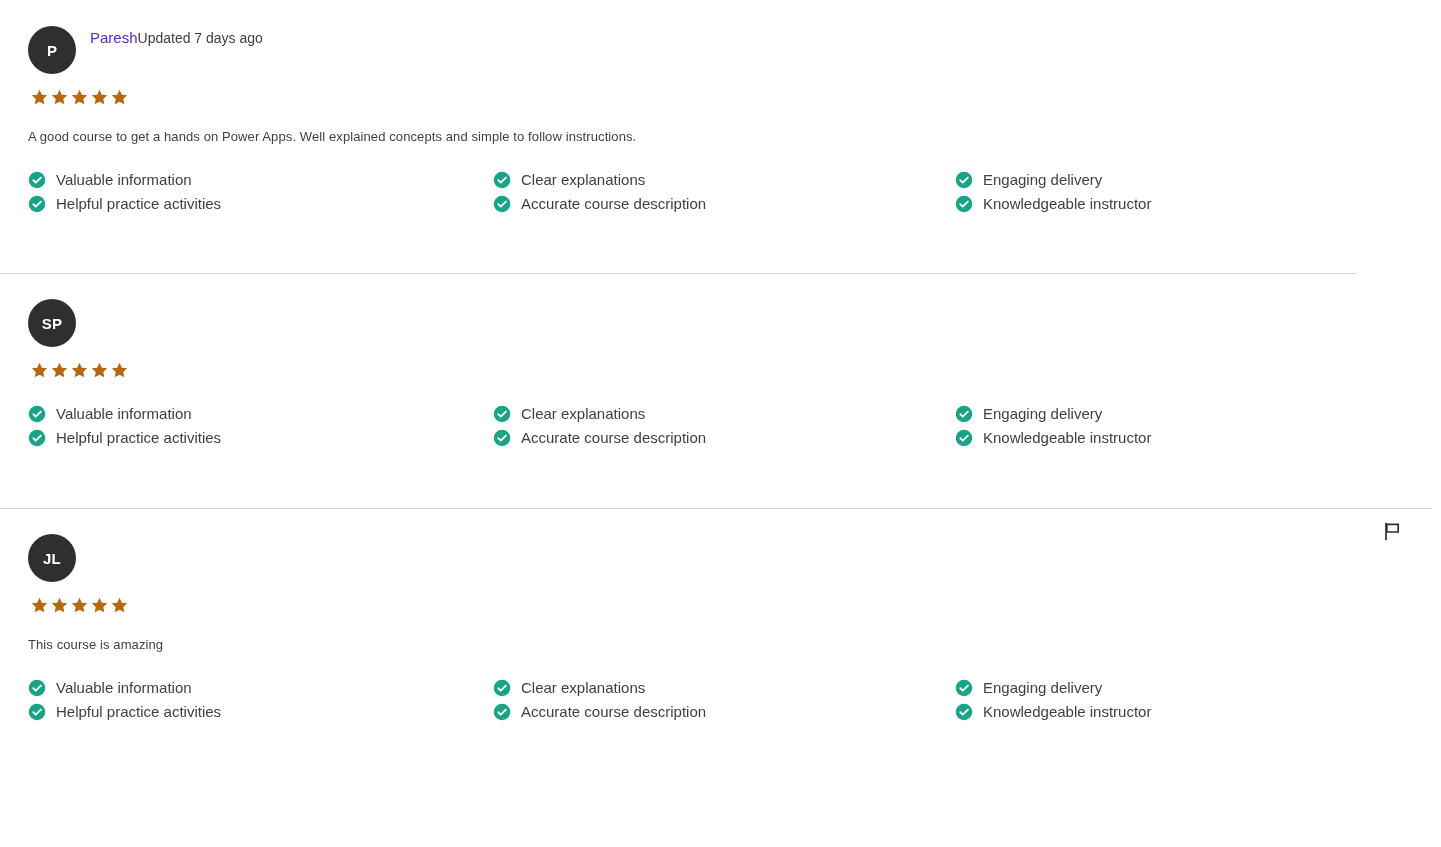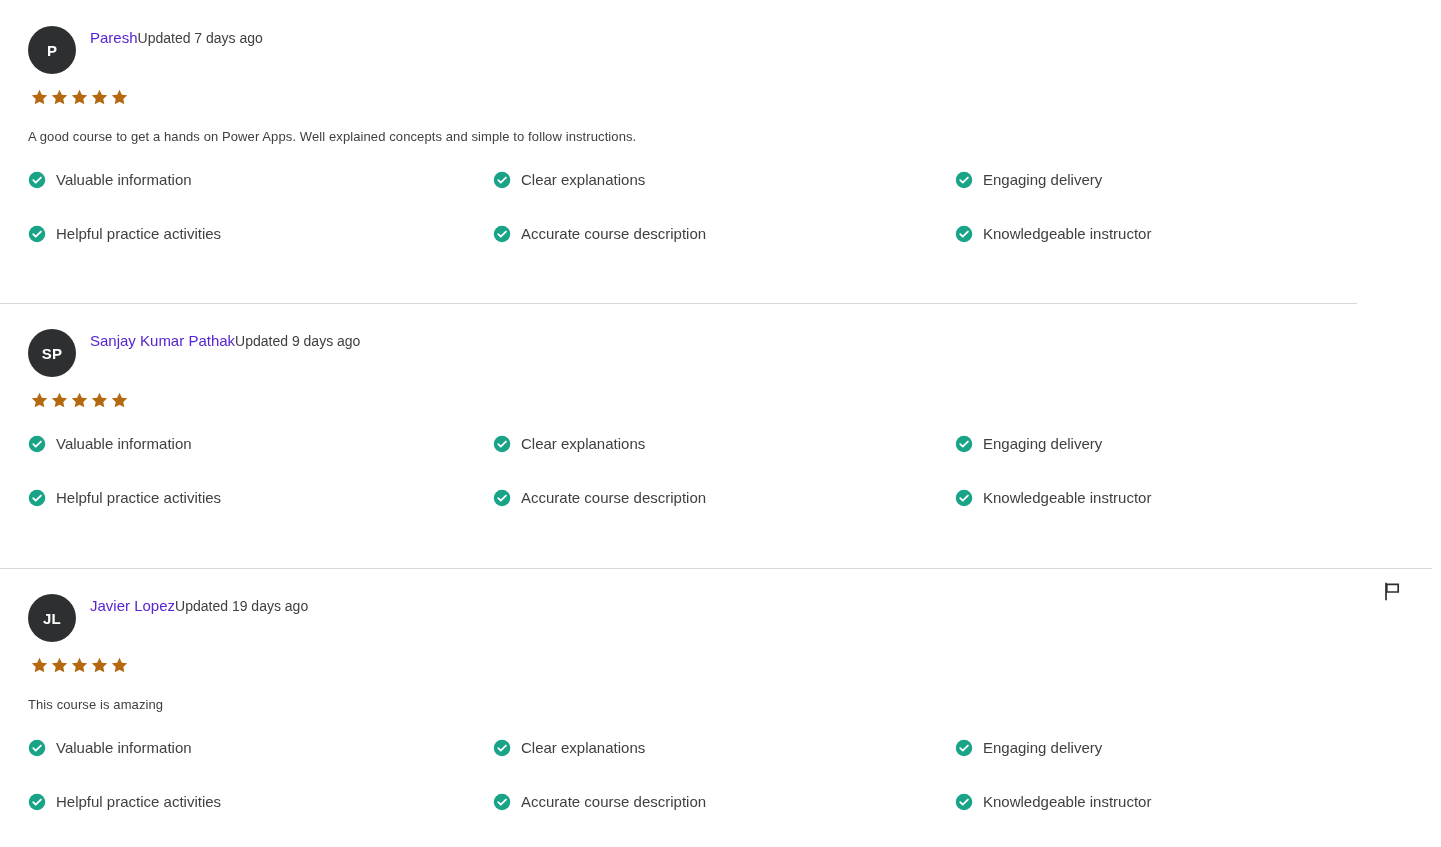--- a/index.html
+++ b/index.html
@@ -86,21 +86,21 @@
     line-height: 1.4;
     color: #3d3f41;
     letter-spacing: 0.1px;
   }
 
   
   .tags {
     margin-top: 22px;
     display: grid;
     grid-template-columns: 465px 462px auto;
-    row-gap: 30px;
+    row-gap: 0;
   }
 
   .tag {
     display: flex;
     align-items: center;
     gap: 10px;
     font-size: 15px;
     line-height: 24px;
     color: #3d3f41;
   }
@@ -215,24 +215,20 @@
             <path d="M7 12.3l3.3 3.3L17.2 8.7" fill="none" stroke="#ffffff" stroke-width="2.4" stroke-linecap="round" stroke-linejoin="round"></path>
           </svg>
           <span>Knowledgeable instructor</span>
         </div>
       </div>
     </div>
     <hr class="divider" id="divider-0">
     <div class="review" id="review-1">
       <div class="review-header">
         <div class="avatar">SP</div>
-        <div class="meta">
-          <a class="reviewer-name">Sanjay Kumar Pathak</a>
-          <span class="updated">Updated 9 days ago</span>
-        </div>
       </div>
       <div class="stars" aria-label="5 of 5 stars">
         <svg class="star" width="19" height="19" viewBox="0 0 24 24" aria-hidden="true">
           <path fill="#b4690e" d="M12 2.2l2.95 6.18 6.8.86-5 4.63 1.3 6.73L12 17.3l-6.05 3.3 1.3-6.73-5-4.63 6.8-.86z"></path>
         </svg>
         <svg class="star" width="19" height="19" viewBox="0 0 24 24" aria-hidden="true">
           <path fill="#b4690e" d="M12 2.2l2.95 6.18 6.8.86-5 4.63 1.3 6.73L12 17.3l-6.05 3.3 1.3-6.73-5-4.63 6.8-.86z"></path>
         </svg>
         <svg class="star" width="19" height="19" viewBox="0 0 24 24" aria-hidden="true">
           <path fill="#b4690e" d="M12 2.2l2.95 6.18 6.8.86-5 4.63 1.3 6.73L12 17.3l-6.05 3.3 1.3-6.73-5-4.63 6.8-.86z"></path>
@@ -292,24 +288,20 @@
     <hr class="divider" id="divider-1">
     <div class="review" id="review-2">
       <button class="flag-btn">
         <svg width="18" height="19" viewBox="0 0 18 19" aria-hidden="true">
           <path d="M3 1.5v16" stroke="#2d2f31" stroke-width="1.7" stroke-linecap="square" fill="none"></path>
           <path d="M3.8 2.4h11.4v7.6H3.8z" fill="none" stroke="#2d2f31" stroke-width="1.7"></path>
         </svg>
       </button>
       <div class="review-header">
         <div class="avatar">JL</div>
-        <div class="meta">
-          <a class="reviewer-name">Javier Lopez</a>
-          <span class="updated">Updated 19 days ago</span>
-        </div>
       </div>
       <div class="stars" aria-label="5 of 5 stars">
         <svg class="star" width="19" height="19" viewBox="0 0 24 24" aria-hidden="true">
           <path fill="#b4690e" d="M12 2.2l2.95 6.18 6.8.86-5 4.63 1.3 6.73L12 17.3l-6.05 3.3 1.3-6.73-5-4.63 6.8-.86z"></path>
         </svg>
         <svg class="star" width="19" height="19" viewBox="0 0 24 24" aria-hidden="true">
           <path fill="#b4690e" d="M12 2.2l2.95 6.18 6.8.86-5 4.63 1.3 6.73L12 17.3l-6.05 3.3 1.3-6.73-5-4.63 6.8-.86z"></path>
         </svg>
         <svg class="star" width="19" height="19" viewBox="0 0 24 24" aria-hidden="true">
           <path fill="#b4690e" d="M12 2.2l2.95 6.18 6.8.86-5 4.63 1.3 6.73L12 17.3l-6.05 3.3 1.3-6.73-5-4.63 6.8-.86z"></path>

